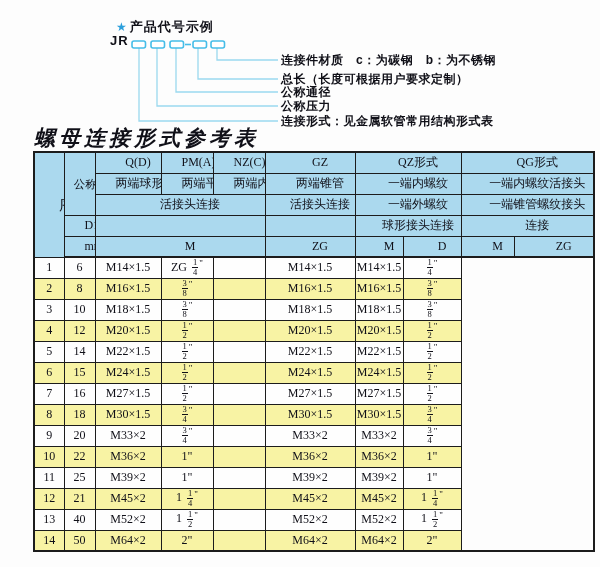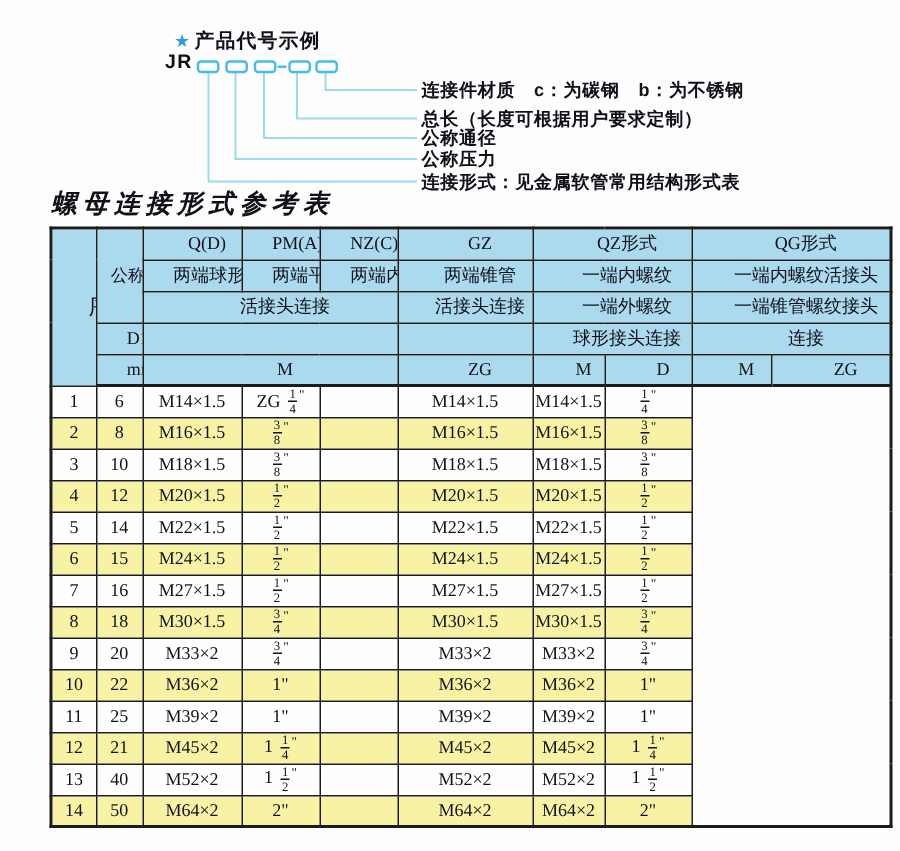--- a/index.html
+++ b/index.html
@@ -41,21 +41,21 @@
   }
   .dlabel-0{top:52px;}
   .dlabel-1{top:71px;}
   .dlabel-2{top:84px;}
   .dlabel-3{top:98px;text-align:center;}
   .dlabel-4{top:113px;}
   
   .table-title{
     position:absolute;left:34px;top:124px;
     font-weight:bold;font-style:italic;
-    font-size:17px;letter-spacing:4px;white-space:nowrap;
+    font-size:21px;letter-spacing:4px;white-space:nowrap;
   }
   
   .tbl-wrap{position:absolute;left:33px;top:151px;}
   table{
     border-collapse:collapse;table-layout:fixed;
     border:2px solid var(--border);
     width:562px;
   }
   th,td{
     border:1px solid var(--border);

